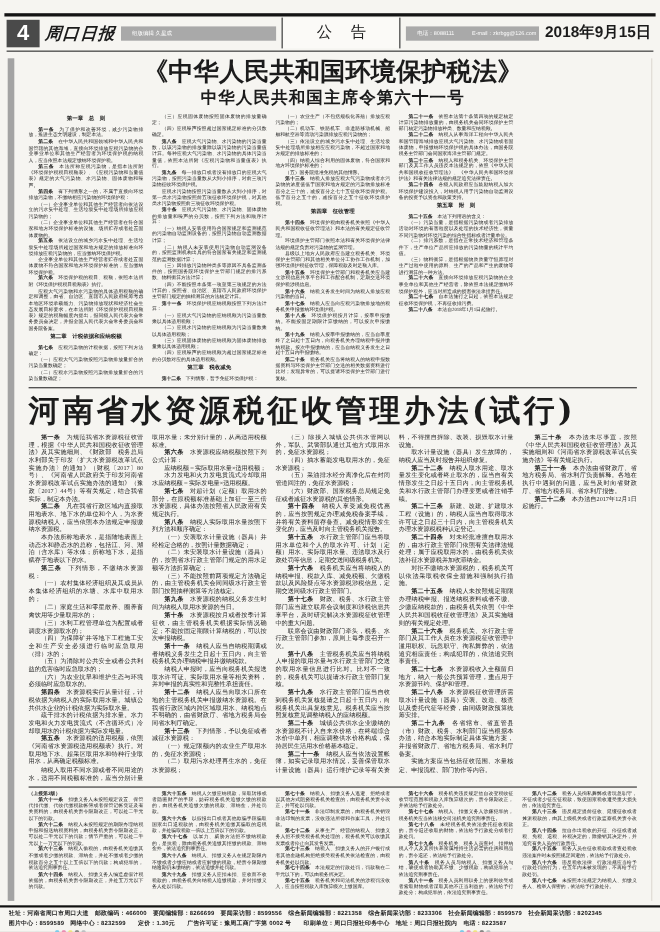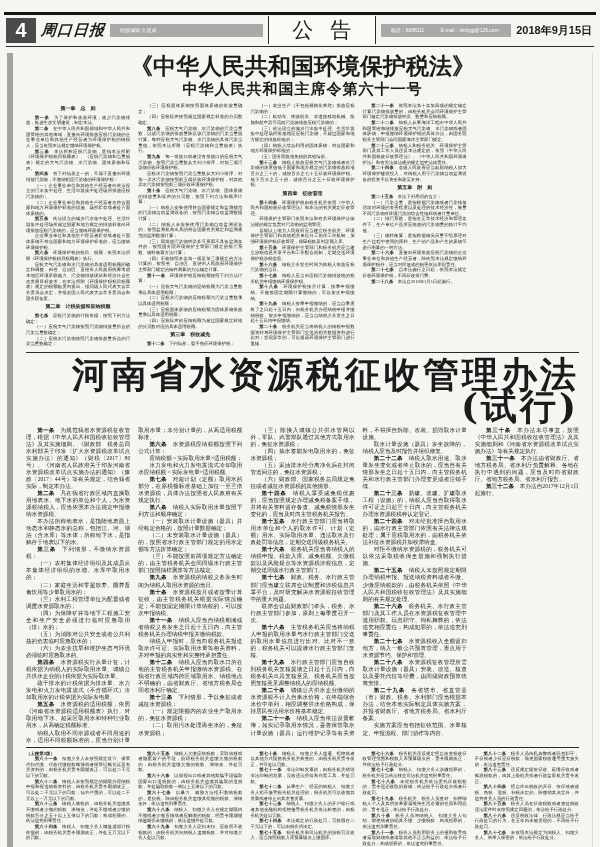--- a/index.html
+++ b/index.html
@@ -9,27 +9,27 @@
   header{display:flex;align-items:center;height:30px;margin:0 6px;gap:5px;}
   .pgnum{flex:0 0 auto;width:30px;height:25px;background:#4a4a4a;color:#fff;display:flex;align-items:center;justify-content:center;
          font-family:"Liberation Sans",sans-serif;font-weight:bold;font-size:20px;}
   .masthead{flex:0 0 auto;font-family:"DejaVu Serif",serif;font-weight:bold;font-style:italic;font-size:15px;letter-spacing:1px;white-space:nowrap;transform:skewX(-4deg);}
   .bar{height:13px;background:#a9a9a9;color:#fdfdfd;font-family:"Liberation Sans",sans-serif;font-size:5px;
        display:flex;align-items:center;padding:0 10px;gap:16px;white-space:nowrap;overflow:hidden;}
   .bar-left{flex:1.2;}
   .bar-right{flex:1;}
   .section-box{flex:0 0 auto;height:28px;min-width:106px;background:#fbfaf7;border-left:1.5px solid #2a2a2a;border-right:1.5px solid #2a2a2a;
                display:flex;align-items:center;justify-content:center;}
-  .section-box span{font-family:"Liberation Serif",serif;font-weight:400;font-size:21px;letter-spacing:17px;margin-right:-17px;color:#222;}
-  .pagedate{flex:0 0 auto;font-family:"Liberation Sans",sans-serif;font-weight:bold;font-size:11px;white-space:nowrap;padding-right:2px;}
+  .section-box span{font-family:"Liberation Serif",serif;font-weight:400;font-size:14px;letter-spacing:17px;margin-right:-17px;color:#222;}
+  .pagedate{flex:0 0 auto;font-family:"Liberation Sans",sans-serif;font-weight:bold;font-size:14px;white-space:nowrap;padding-right:2px;}
   .hairline{height:1px;background:#2a2a2a;margin:1px 6px 0;}
   main{margin:0 7px;border-left:6px solid #a3a3a3;border-right:1px solid #ddd9d2;padding:0 13px;}
   h1.t1{font-family:"DejaVu Serif",serif;font-weight:bold;font-size:23px;line-height:26px;text-align:center;margin:6px 0 1px;}
   h2.sub{font-family:"Liberation Sans",sans-serif;font-weight:bold;font-size:15px;text-align:center;margin:0 0 4px;letter-spacing:1px;}
-  h1.t2{font-family:"DejaVu Serif",serif;font-weight:bold;font-size:36px;line-height:32px;text-align:right;letter-spacing:3px;margin:5px 0 5px;}
+  h1.t2{font-family:"DejaVu Serif",serif;font-weight:bold;font-size:28px;line-height:32px;text-align:left;letter-spacing:3px;margin:5px 0 5px;}
   .cols{column-count:5;column-gap:8px;column-fill:auto;overflow:hidden;text-align:justify;}
   .cols p{margin:0;text-indent:2em;}
   .cols p b{font-family:"Liberation Sans",sans-serif;font-weight:bold;}
   .cols p.c{text-indent:0;text-align:center;font-family:"Liberation Sans",sans-serif;font-weight:bold;margin:3px 0;}
   .cols p.m{text-indent:0;font-weight:bold;font-family:"Liberation Sans",sans-serif;}
   .cols1{height:246px;font-size:4.4px;line-height:5.65px;}
   .cols1 p.c{font-size:5px;}
   .cols2{height:318px;font-size:5.6px;line-height:7.05px;}
   .cols3{height:100px;font-size:4.4px;line-height:5.65px;margin-top:2px;}
   .cols3 p.c{font-size:5px;}

